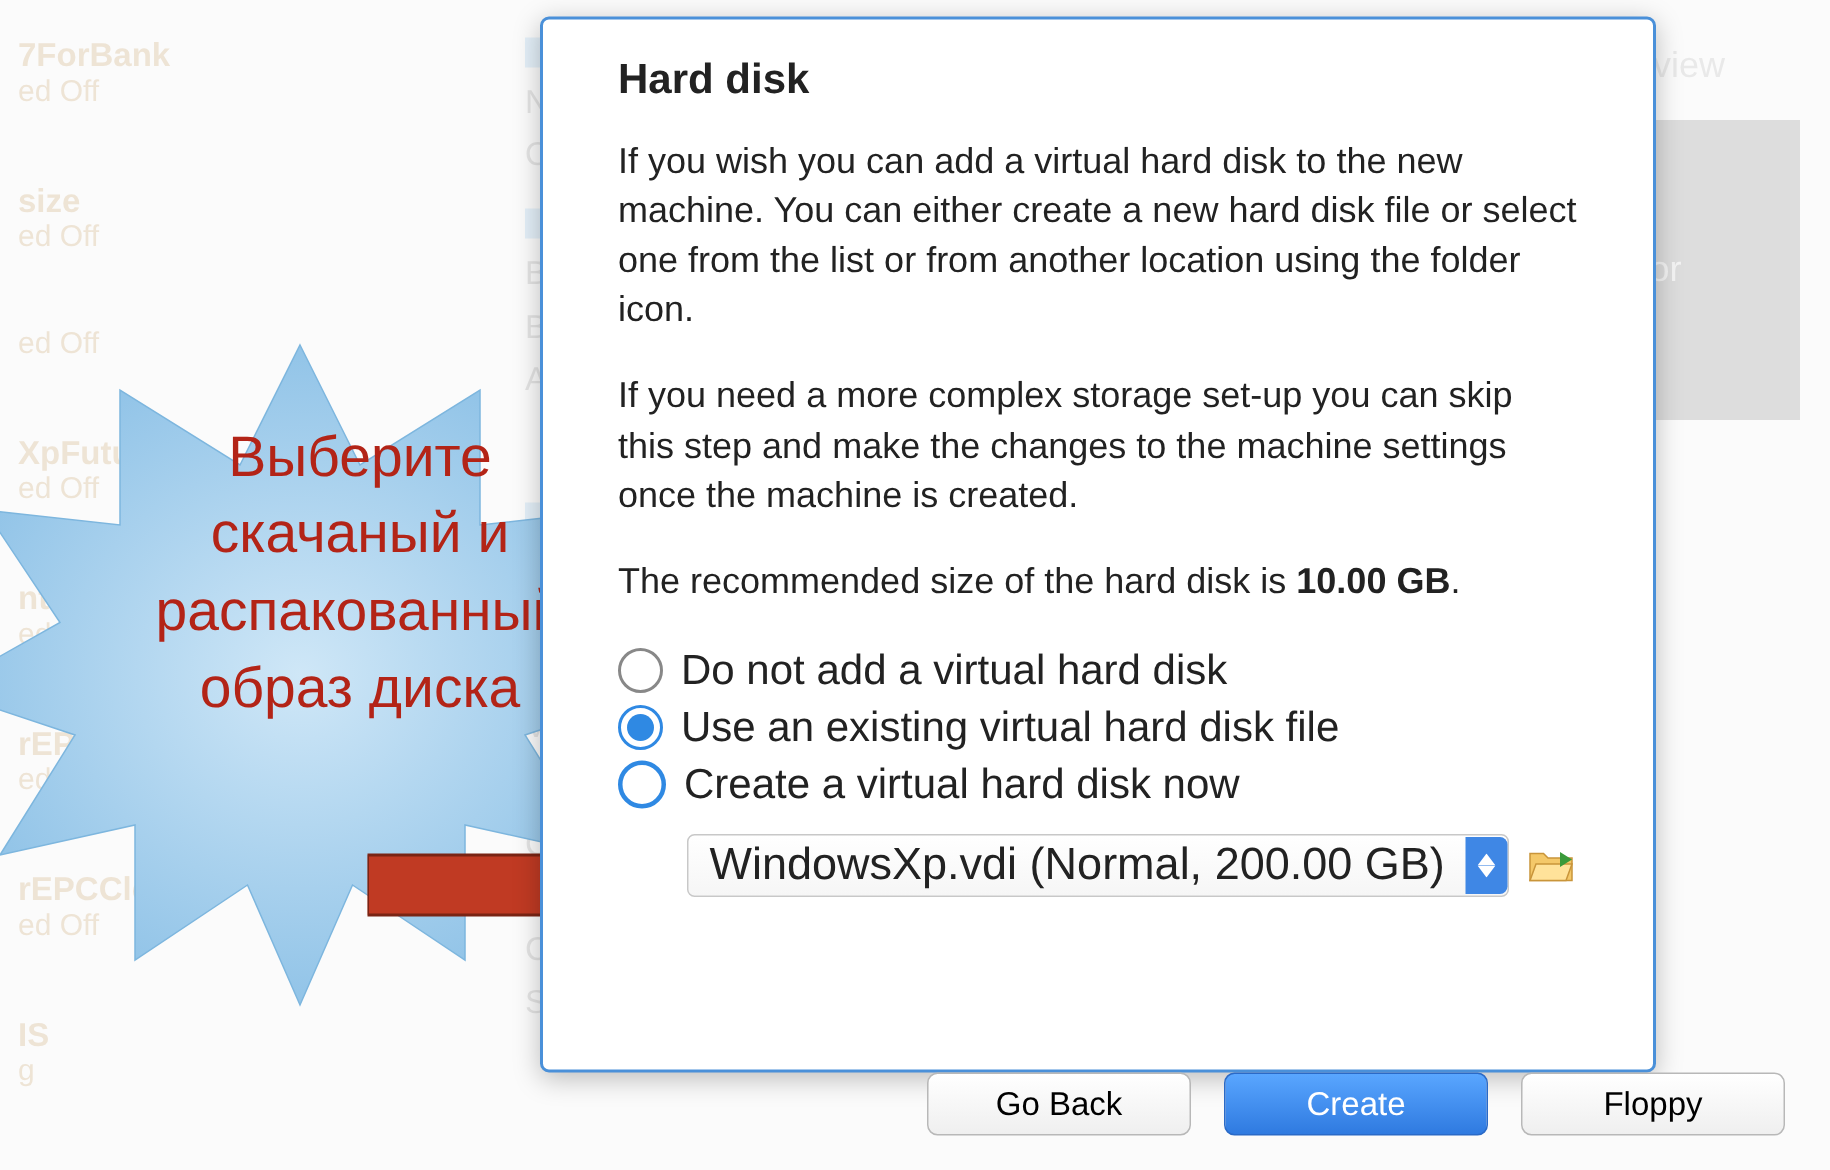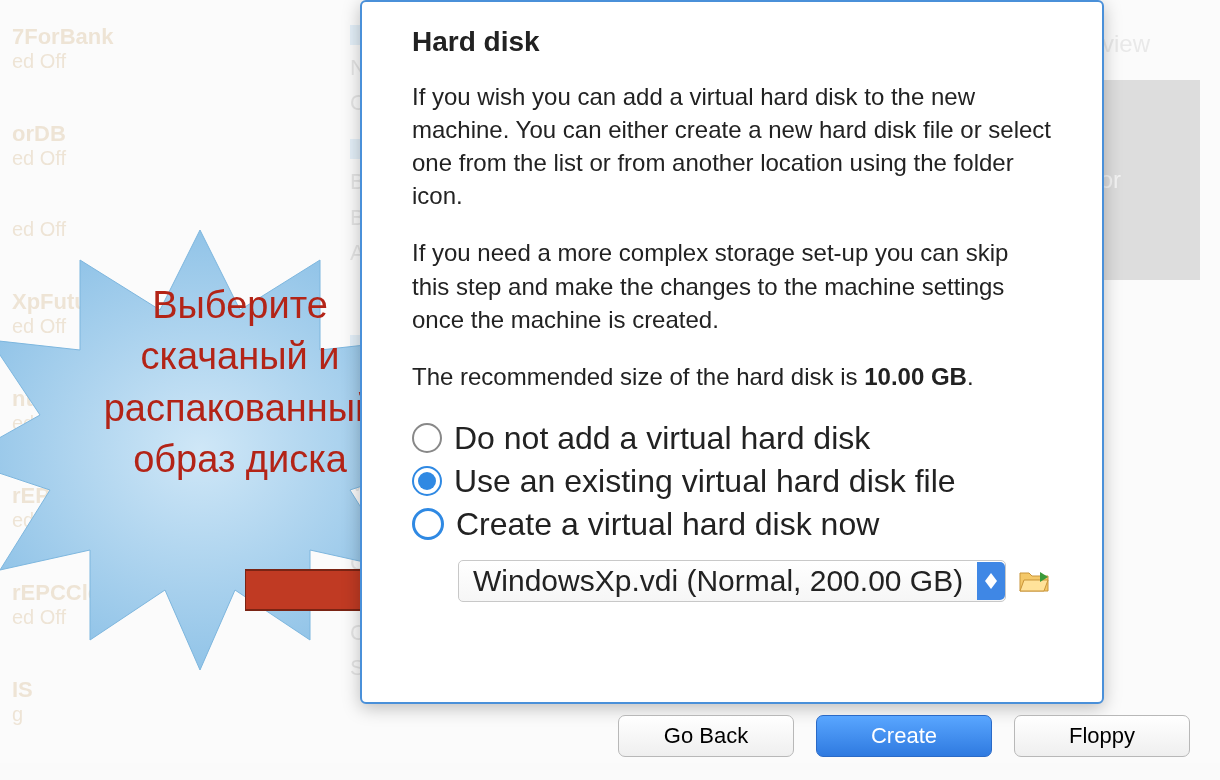--- a/index.html
+++ b/index.html
@@ -18,26 +18,26 @@
   .bg .preview-label{position:absolute;right:70px;top:30px;font-size:24px;color:#808080;}
   .bg .icon-sq{width:20px;height:20px;background:#5aa7e0;display:inline-block;}
 
   
   .burst{position:absolute;left:-50px;top:200px;width:500px;height:500px;display:flex;align-items:center;justify-content:center;}
   .burst svg{position:absolute;inset:0;}
   .burst .txt{position:absolute;left:140px;top:80px;width:300px;text-align:center;color:#b32417;font-size:38px;line-height:1.35;z-index:3;}
   .arrow{position:absolute;left:245px;top:540px;width:230px;height:100px;z-index:4;}
 
   
-  .dialog{position:absolute;left:360px;top:0;width:740px;height:700px;background:#fff;border:2px solid #4a90d9;border-radius:6px;box-shadow:0 4px 18px rgba(0,0,0,0.25);z-index:5;}
+  .dialog{position:absolute;left:360px;top:11px;width:740px;height:700px;background:#fff;border:2px solid #4a90d9;border-radius:6px;box-shadow:0 4px 18px rgba(0,0,0,0.25);z-index:5;}
   .dialog .body{padding:24px 50px 10px 50px;font-size:24px;color:#222;}
   .dialog h2{margin:0 0 22px 0;font-size:28px;font-weight:700;}
   .dialog p{margin:0 0 24px 0;line-height:1.38;}
   .radios{margin-left:0;}
-  .radio{display:flex;align-items:center;gap:12px;font-size:32px;padding:3px 0;}
+  .radio{display:flex;align-items:center;gap:12px;font-size:28px;padding:3px 0;}
   .radio-dot{width:26px;height:26px;border-radius:50%;border:2px solid #888;background:#fff;position:relative;flex:0 0 auto;}
   .radio-dot.highlight{border:3px solid #2f89e3;}
   .radio-dot.selected{border:2px solid #2f89e3;}
   .radio-dot.selected::after{content:"";position:absolute;left:4px;top:4px;right:4px;bottom:4px;border-radius:50%;background:#2f89e3;}
   .select-row{display:flex;align-items:center;gap:10px;margin:14px 0 0 46px;}
   .select{flex:1;height:40px;border:1px solid #c8c8c8;border-radius:5px;background:linear-gradient(#fff,#f6f6f6);display:flex;align-items:center;justify-content:space-between;padding:0 0 0 14px;font-size:30px;}
   .select .chev{width:28px;height:38px;background:#3f87e5;border-radius:0 5px 5px 0;display:flex;flex-direction:column;align-items:center;justify-content:center;}
   .select .chev svg{display:block;}
   .folder-btn{width:36px;height:32px;display:flex;align-items:center;justify-content:center;}
 
@@ -49,21 +49,21 @@
 </head>
 <body>
 
 <div class="bg">
   <div class="sidebar">
     <div class="vm">
         <div class="title">7ForBank</div>
         <div class="state">ed Off</div>
       </div>
     <div class="vm">
-        <div class="title">orDB</div>
+        <div class="title">size</div>
         <div class="state">ed Off</div>
       </div>
     <div class="vm">
         <div class="state">ed Off</div>
       </div>
     <div class="vm">
         <div class="title">XpFutu</div>
         <div class="state">ed Off</div>
       </div>
     <div class="vm">

